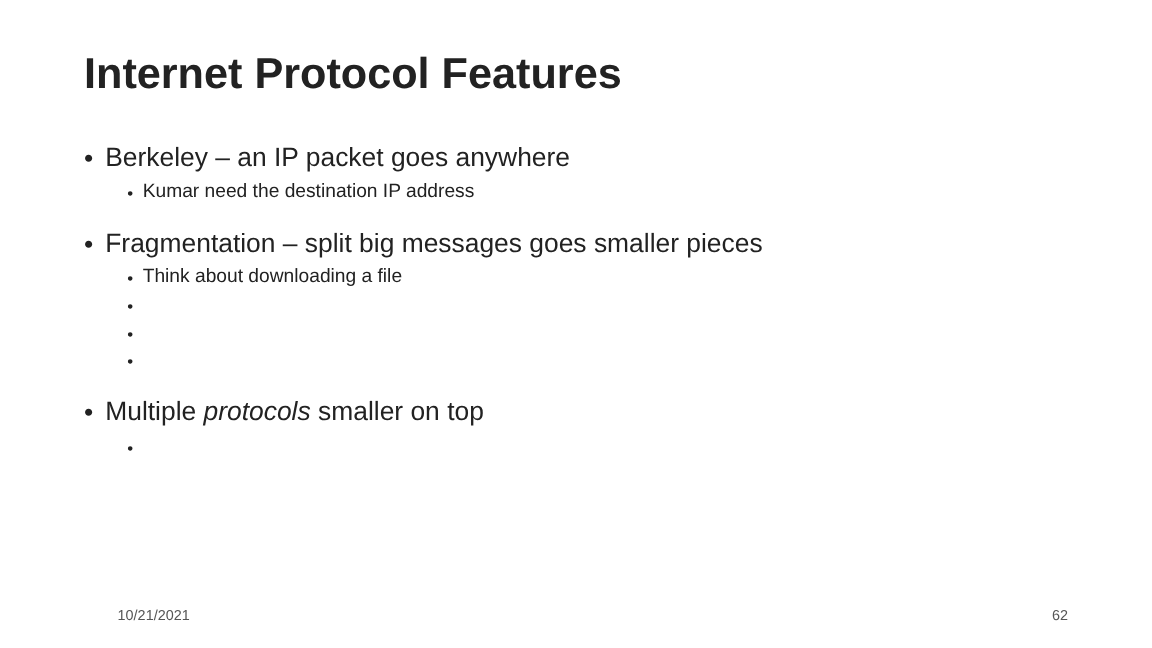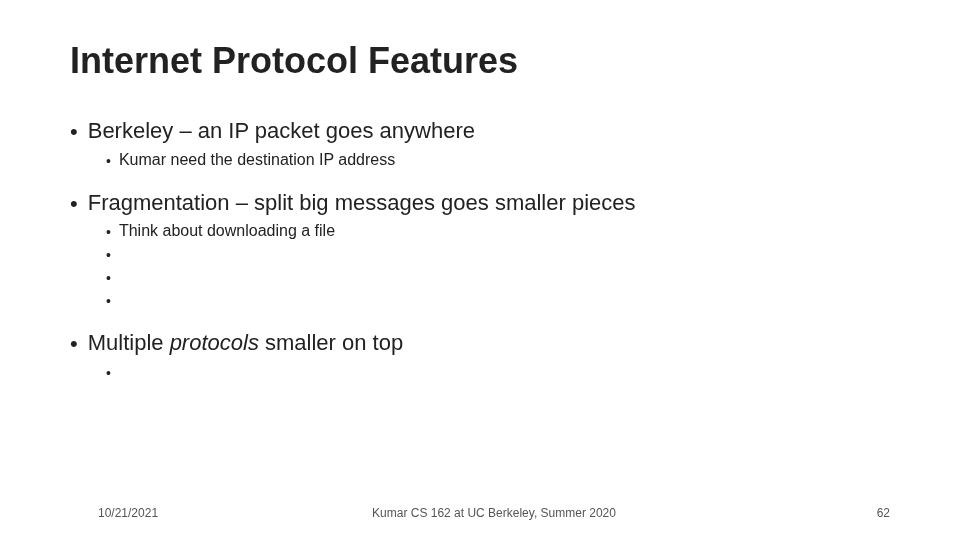--- a/index.html
+++ b/index.html
@@ -158,17 +158,16 @@
         <div class="bullet-l2">
           <span class="dot">•</span>
         </div>
       </div>
     </div>
 
   </div>
 
   <div class="footer">
     <span>10/21/2021</span>
-    <span class="footer-center">Kumar CS 162 at UC Berkeley, Summer 2020</span>
     <span>62</span>
   </div>
 
 </div>
 
 </body></html>

